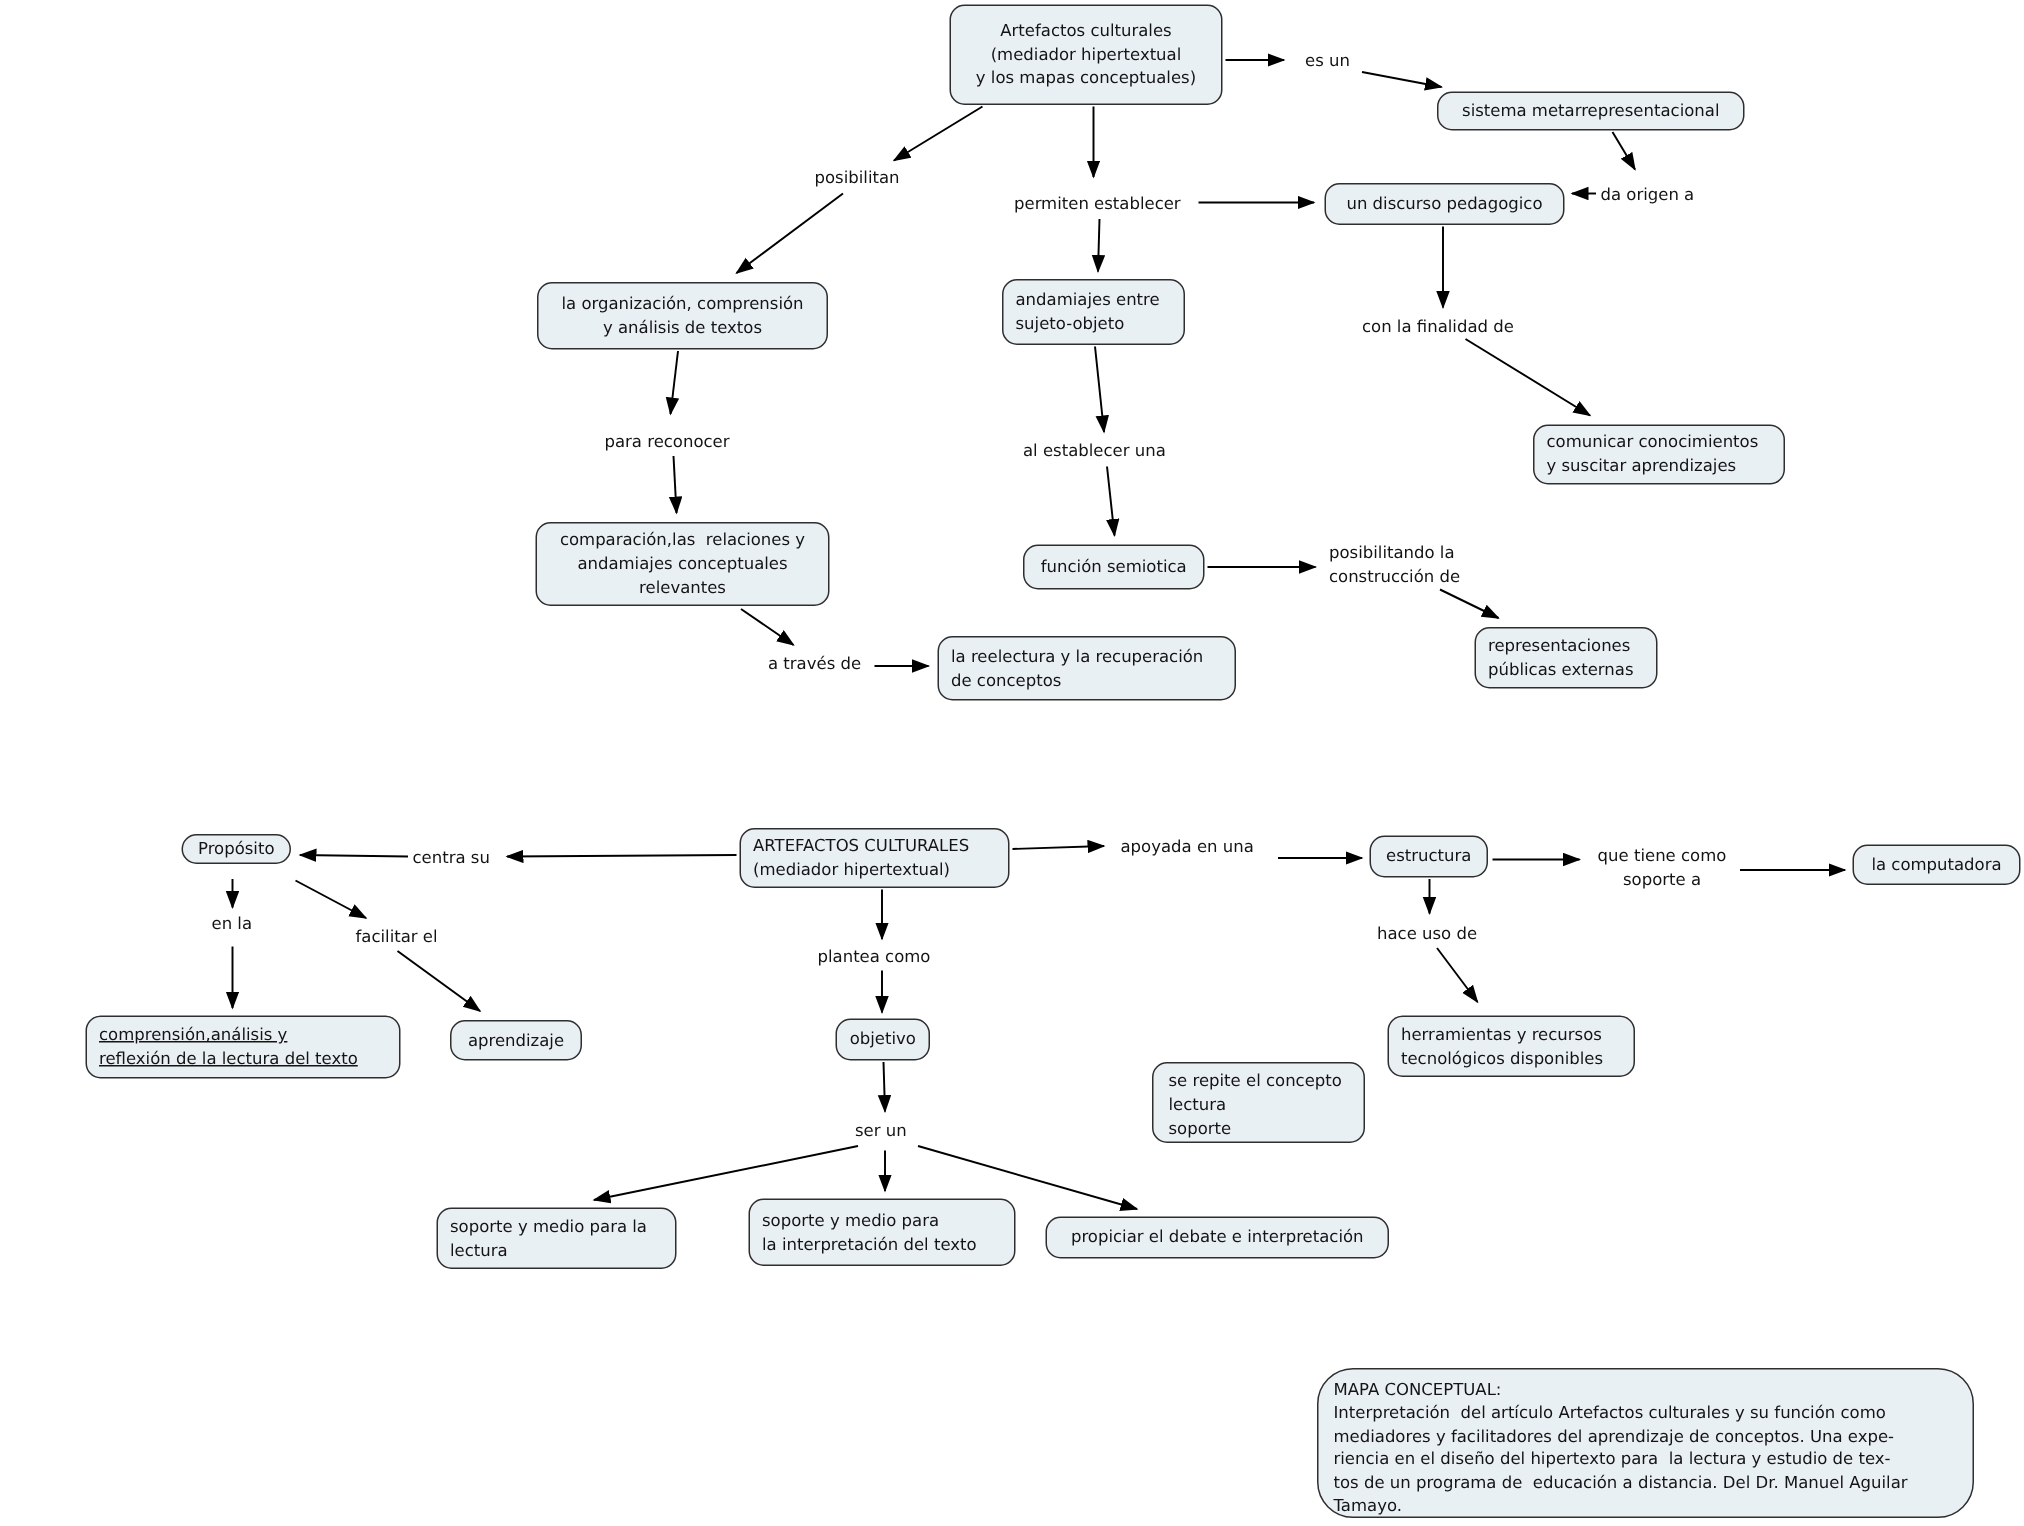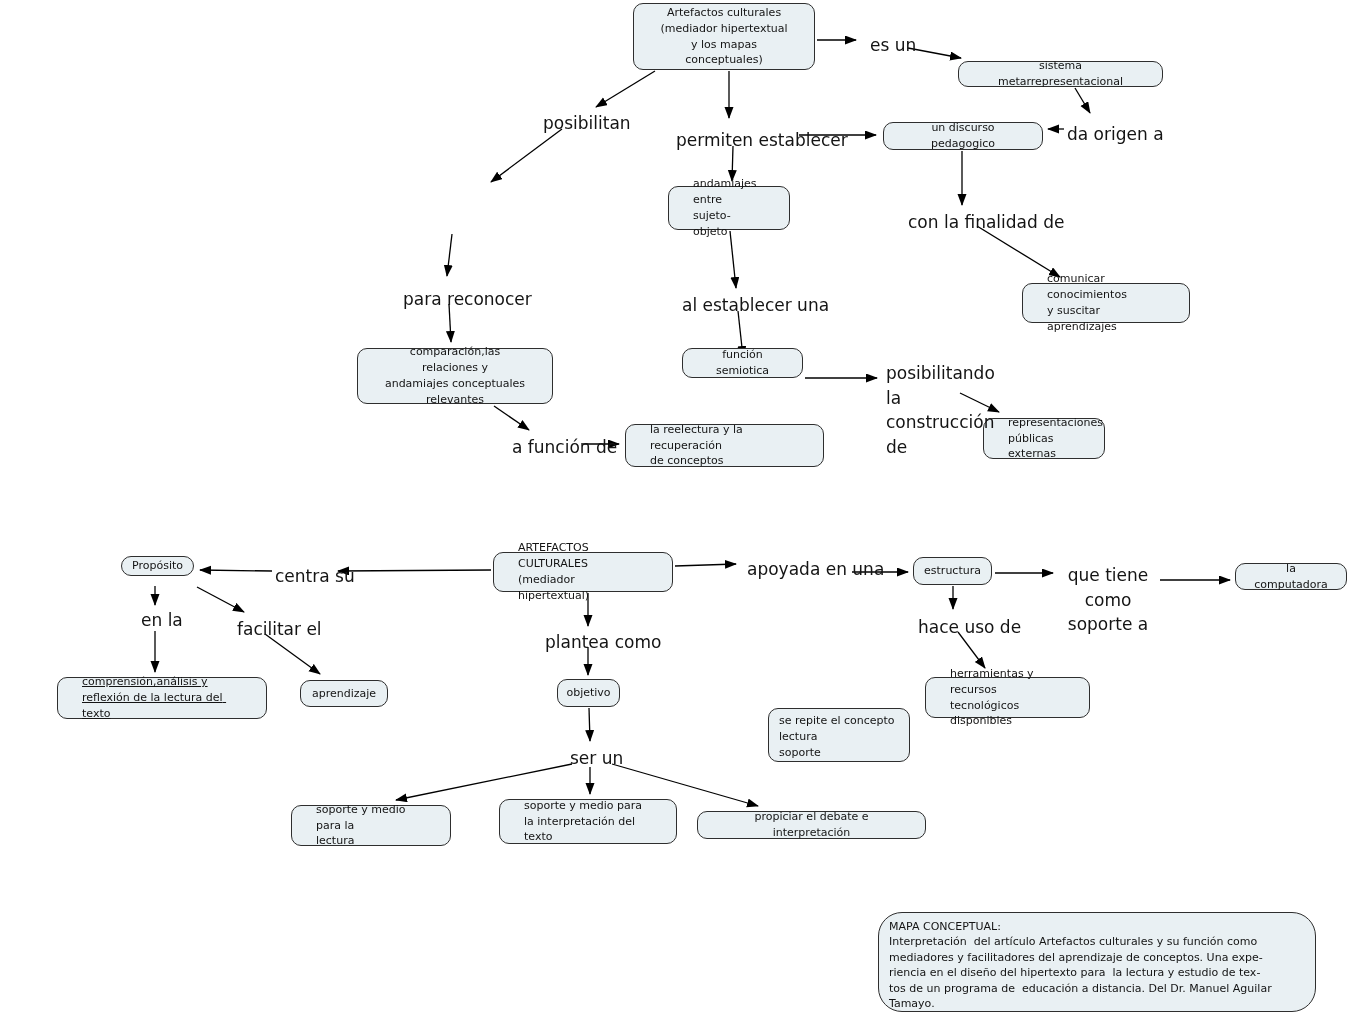--- a/index.html
+++ b/index.html
@@ -12,27 +12,27 @@
   html,body{margin:0;padding:0;background:var(--bg);}
   body{font-family:"DejaVu Sans","Liberation Sans",sans-serif;color:var(--text);}
   .canvas{position:relative;width:1349px;height:1017px;overflow:hidden;background:var(--bg);}
   .node{
     position:absolute;box-sizing:border-box;
     background:var(--node-fill);
     border:1px solid var(--node-border);
     border-radius:10px;
     font-size:11px;line-height:1.45;
     display:flex;align-items:center;
-    padding:2px 24px;
+    padding:2px 8px;
     white-space:pre-wrap;
   }
   .node.center{justify-content:center;text-align:center;}
   .node.plain{padding:6px 10px;align-items:flex-start;}
   .label{
-    position:absolute;font-size:17px;line-height:1.45;white-space:pre;
+    position:absolute;font-size:11px;line-height:1.45;white-space:pre;
   }
   .label.multi{white-space:pre-wrap;}
   .label.tcenter{text-align:center;}
   svg.arrows{position:absolute;left:0;top:0;pointer-events:none;}
 </style>
 </head>
 <body>
 
 <div class="canvas">
 
@@ -86,32 +86,34 @@
 
 
   <div class="node center" style="left:633px;top:3px;width:182px;height:67px;">Artefactos culturales
 (mediador hipertextual
 y los mapas conceptuales)</div>
 
   <div class="node center" style="left:958px;top:61px;width:205px;height:26px;">sistema metarrepresentacional</div>
 
   <div class="node center" style="left:883px;top:122px;width:160px;height:28px;">un discurso pedagogico</div>
 
+  <div class="node center" style="left:358px;top:188px;width:194px;height:45px;">la organización, comprensión
+y análisis de textos</div>
 
   <div class="node" style="left:668px;top:186px;width:122px;height:44px;">andamiajes entre
 sujeto-objeto</div>
 
   <div class="node" style="left:1022px;top:283px;width:168px;height:40px;">comunicar conocimientos
 y suscitar aprendizajes</div>
 
   <div class="node center" style="left:357px;top:348px;width:196px;height:56px;">comparación,las  relaciones y
 andamiajes conceptuales
 relevantes</div>
 
-  <div class="node center" style="left:682px;top:348px;width:121px;height:30px;">función semiotica</div>
+  <div class="node center" style="left:682px;top:363px;width:121px;height:30px;">función semiotica</div>
 
   <div class="node" style="left:983px;top:418px;width:122px;height:41px;">representaciones
 públicas externas</div>
 
   <div class="node" style="left:625px;top:424px;width:199px;height:43px;">la reelectura y la recuperación
 de conceptos</div>
 
   <div class="node center" style="left:121px;top:556px;width:73px;height:20px;">Propósito</div>
 
   <div class="node" style="left:493px;top:552px;width:180px;height:40px;">ARTEFACTOS CULTURALES
@@ -152,21 +154,21 @@
 
   <span class="label" style="left:870px;top:33px;">es un</span>
   <span class="label" style="left:1067px;top:122px;">da origen a</span>
   <span class="label" style="left:676px;top:128px;">permiten establecer</span>
   <span class="label" style="left:543px;top:111px;">posibilitan</span>
   <span class="label" style="left:908px;top:210px;">con la finalidad de</span>
   <span class="label" style="left:403px;top:287px;">para reconocer</span>
   <span class="label" style="left:682px;top:293px;">al establecer una</span>
   <span class="label multi" style="left:886px;top:361px;width:110px;">posibilitando la
 construcción de</span>
-  <span class="label" style="left:512px;top:435px;">a función de</span>
+  <span class="label" style="left:512px;top:435px;">a través de</span>
   <span class="label" style="left:275px;top:564px;">centra su</span>
   <span class="label" style="left:747px;top:557px;">apoyada en una</span>
   <span class="label multi tcenter" style="left:1058px;top:563px;width:100px;">que tiene como
 soporte a</span>
   <span class="label" style="left:141px;top:608px;">en la</span>
   <span class="label" style="left:237px;top:617px;">facilitar el</span>
   <span class="label" style="left:545px;top:630px;">plantea como</span>
   <span class="label" style="left:918px;top:615px;">hace uso de</span>
   <span class="label" style="left:570px;top:746px;">ser un</span>
 

